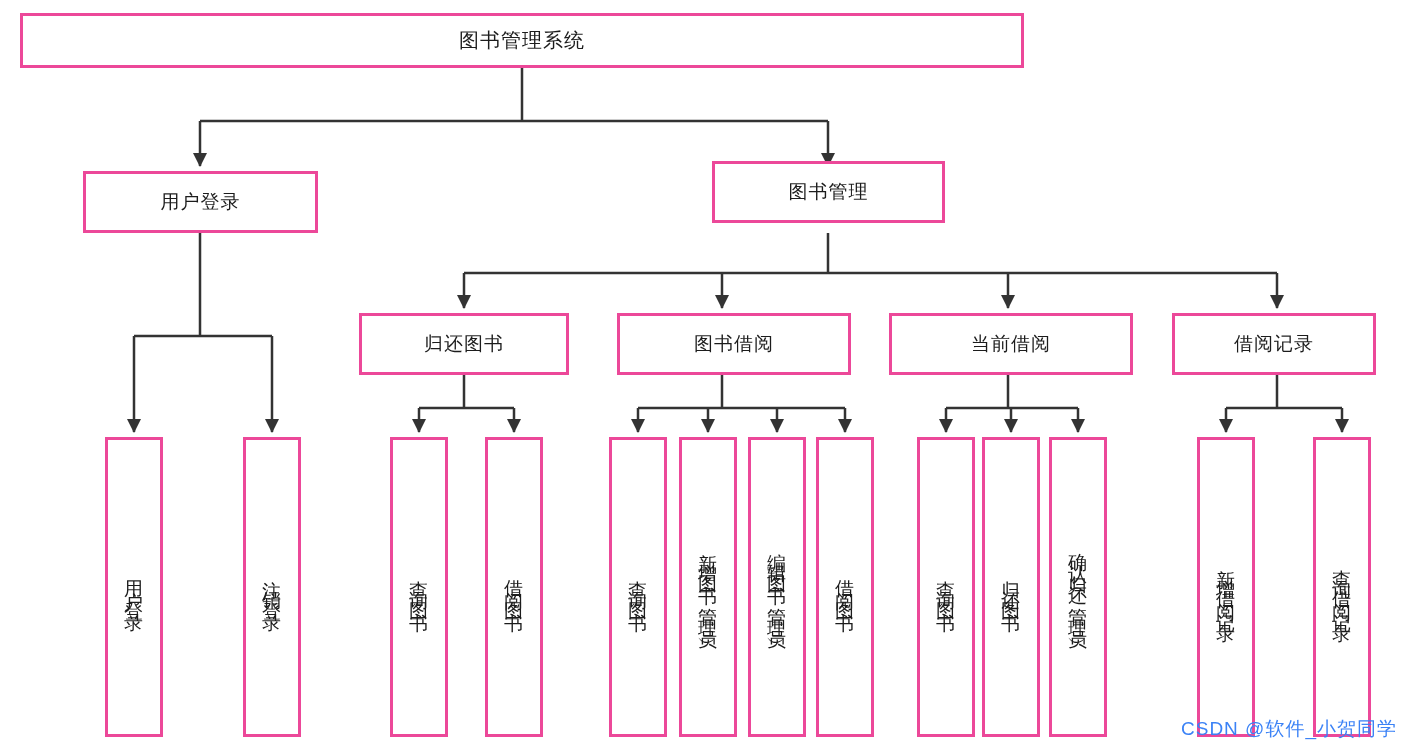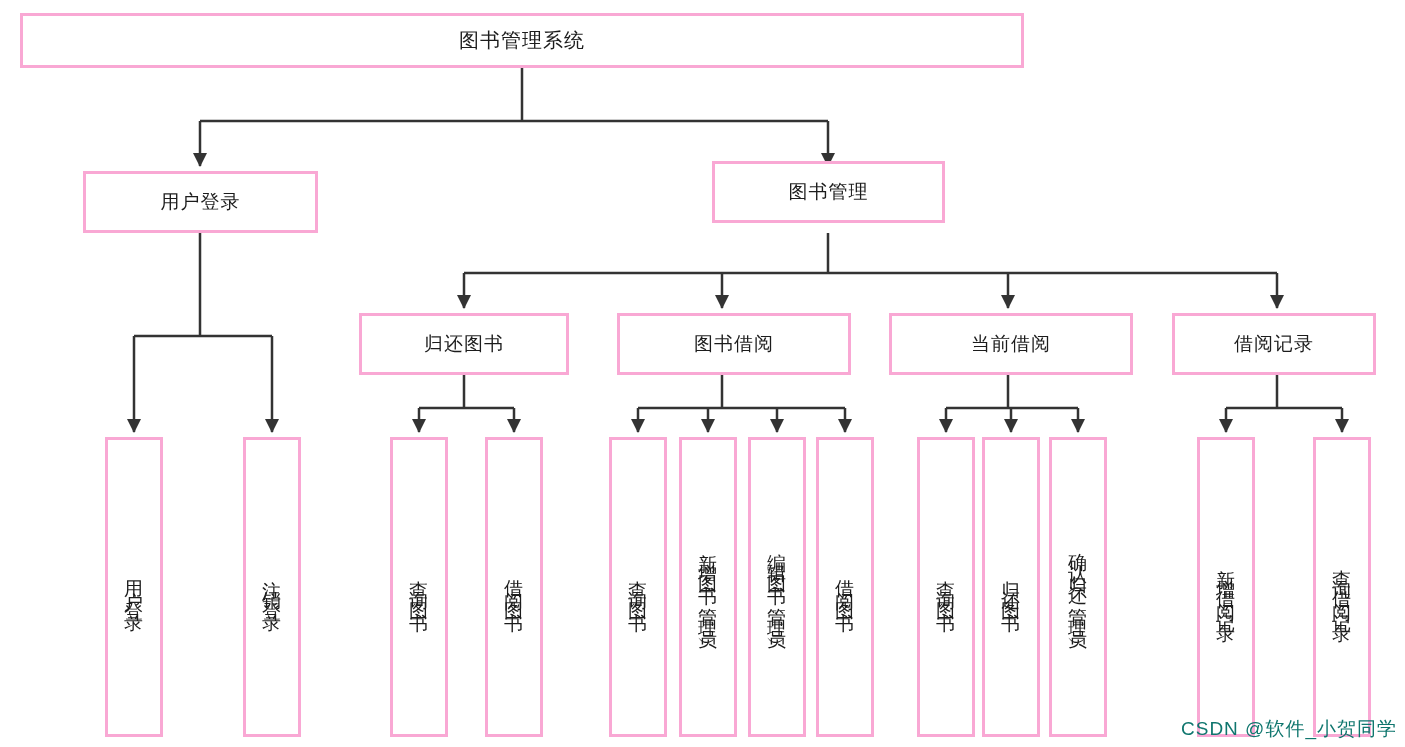--- a/index.html
+++ b/index.html
@@ -17,21 +17,21 @@
   }
   #wires {
     position: absolute;
     left: 0; top: 0;
     z-index: 0;
   }
   .node {
     position: absolute;
     box-sizing: border-box;
     background: #ffffff;
-    border: 3px solid #f9a8d4;
+    border: 3px solid #ec4899;
     color: #1c1c1c;
     display: flex;
     align-items: center;
     justify-content: center;
     z-index: 1;
     font-size: 19px;
     letter-spacing: 1px;
   }
   .node.h-box {
     height: 62px;
@@ -51,21 +51,21 @@
     text-orientation: mixed;
     letter-spacing: 11px;
     line-height: 1;
     white-space: nowrap;
   }
   .watermark {
     position: absolute;
     left: 1181px; top: 716px;
     z-index: 5;
     font-size: 19px;
-    color: #0f766e;
+    color: #3b82f6;
     letter-spacing: 1px;
     white-space: nowrap;
   }
 </style>
 </head>
 <body>
 
 <div id="stage">
 
   <svg id="wires" width="1405" height="747" viewBox="0 0 1405 747">

